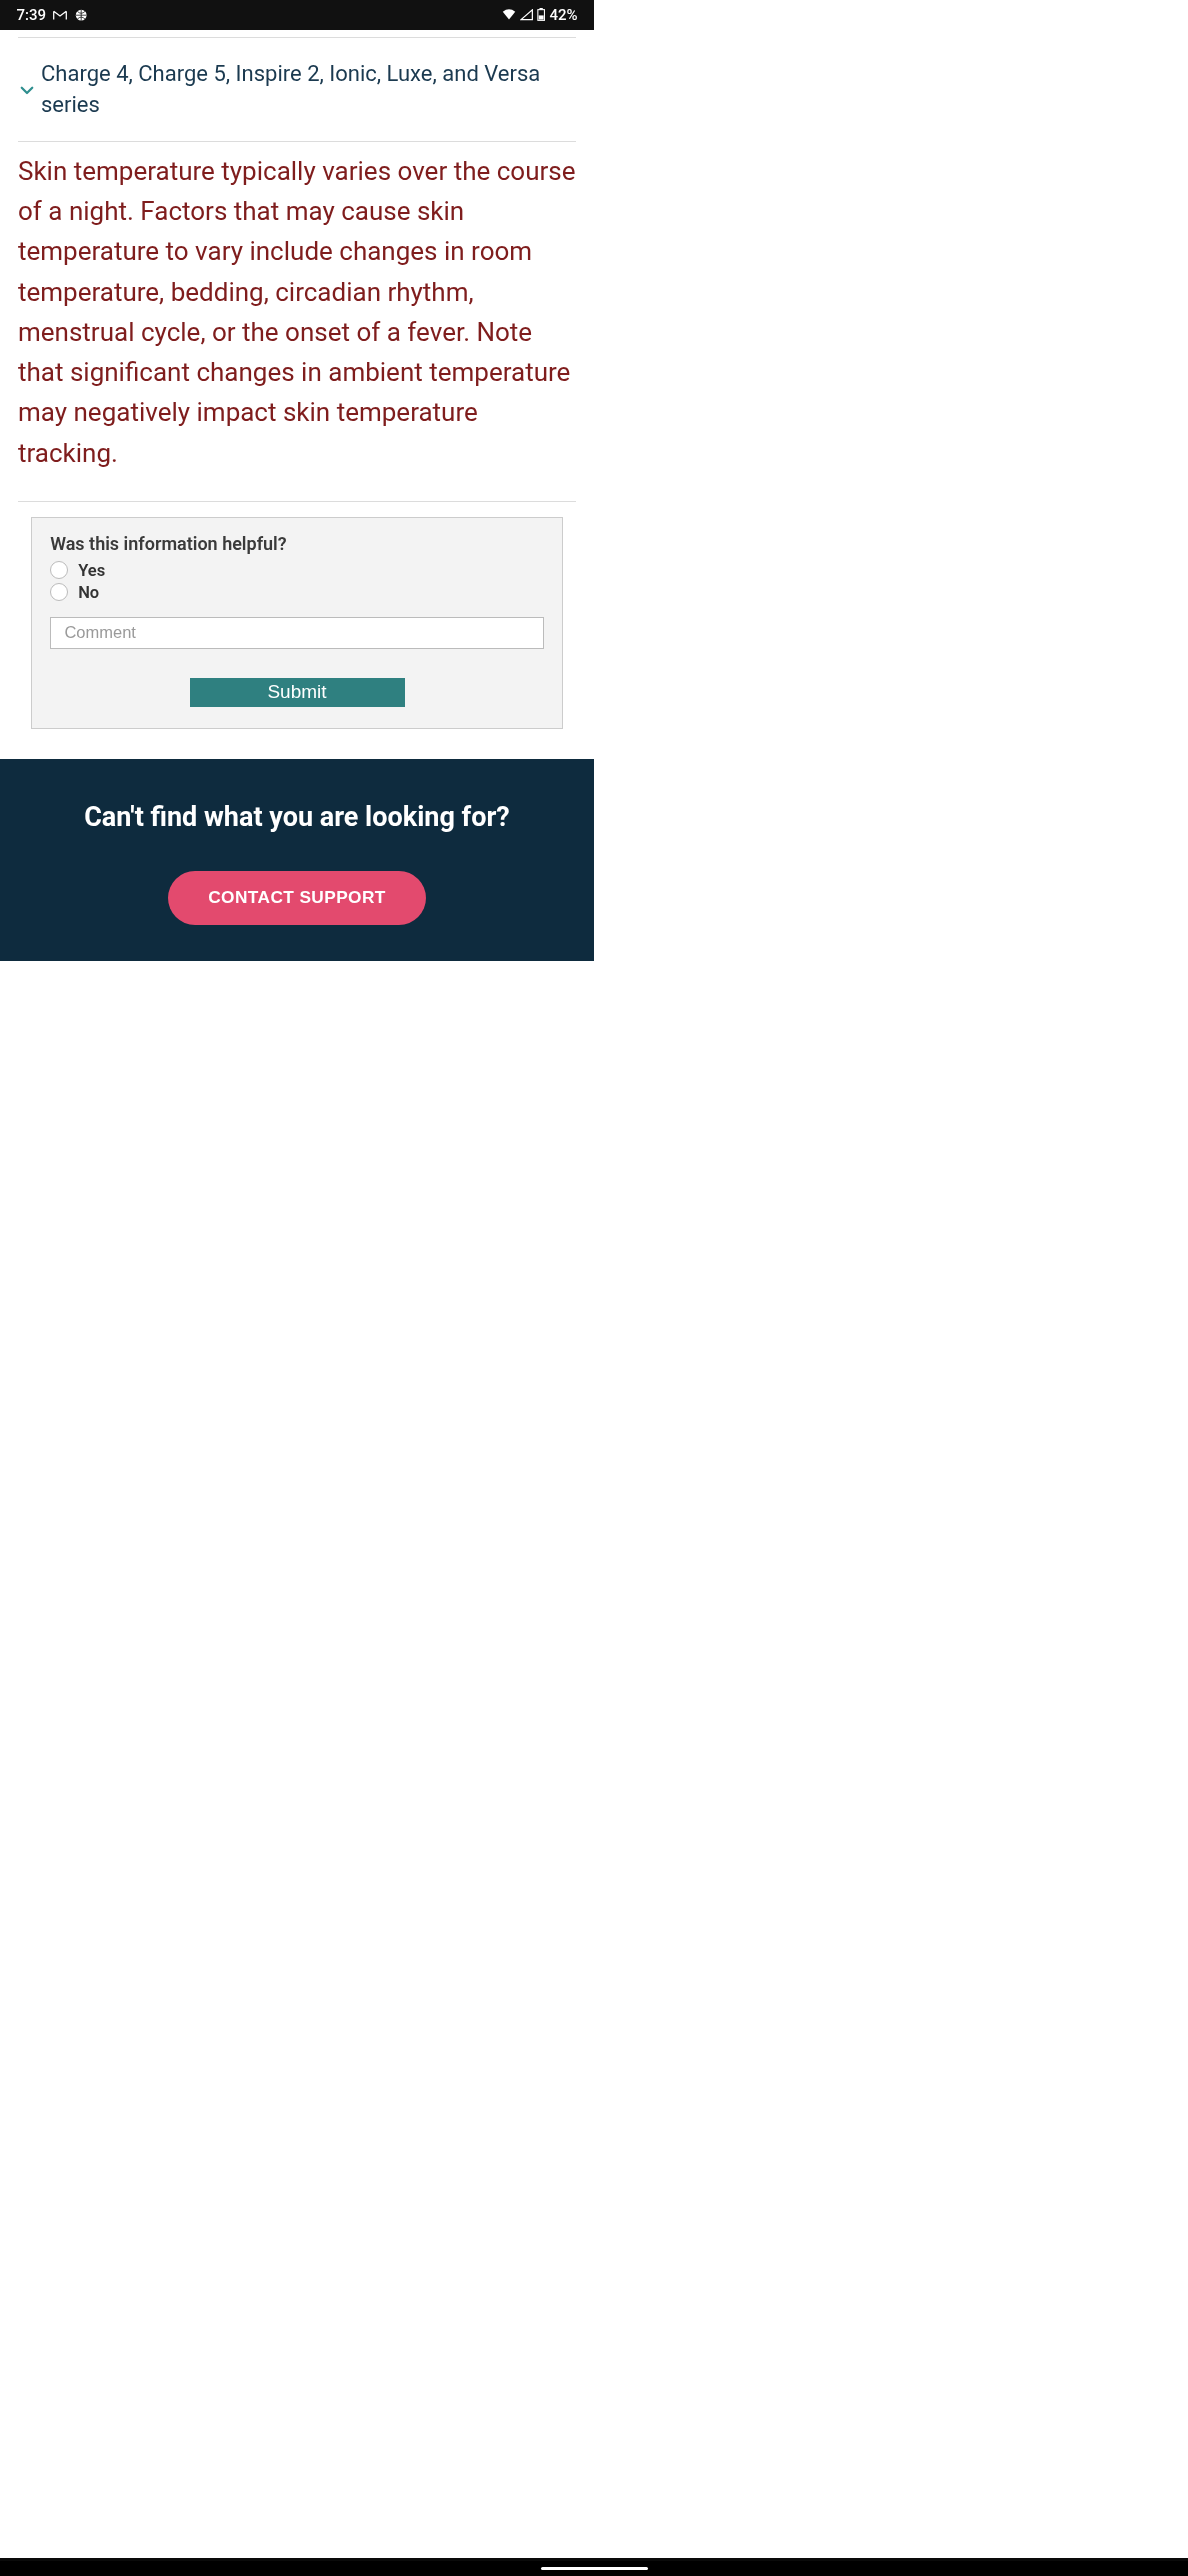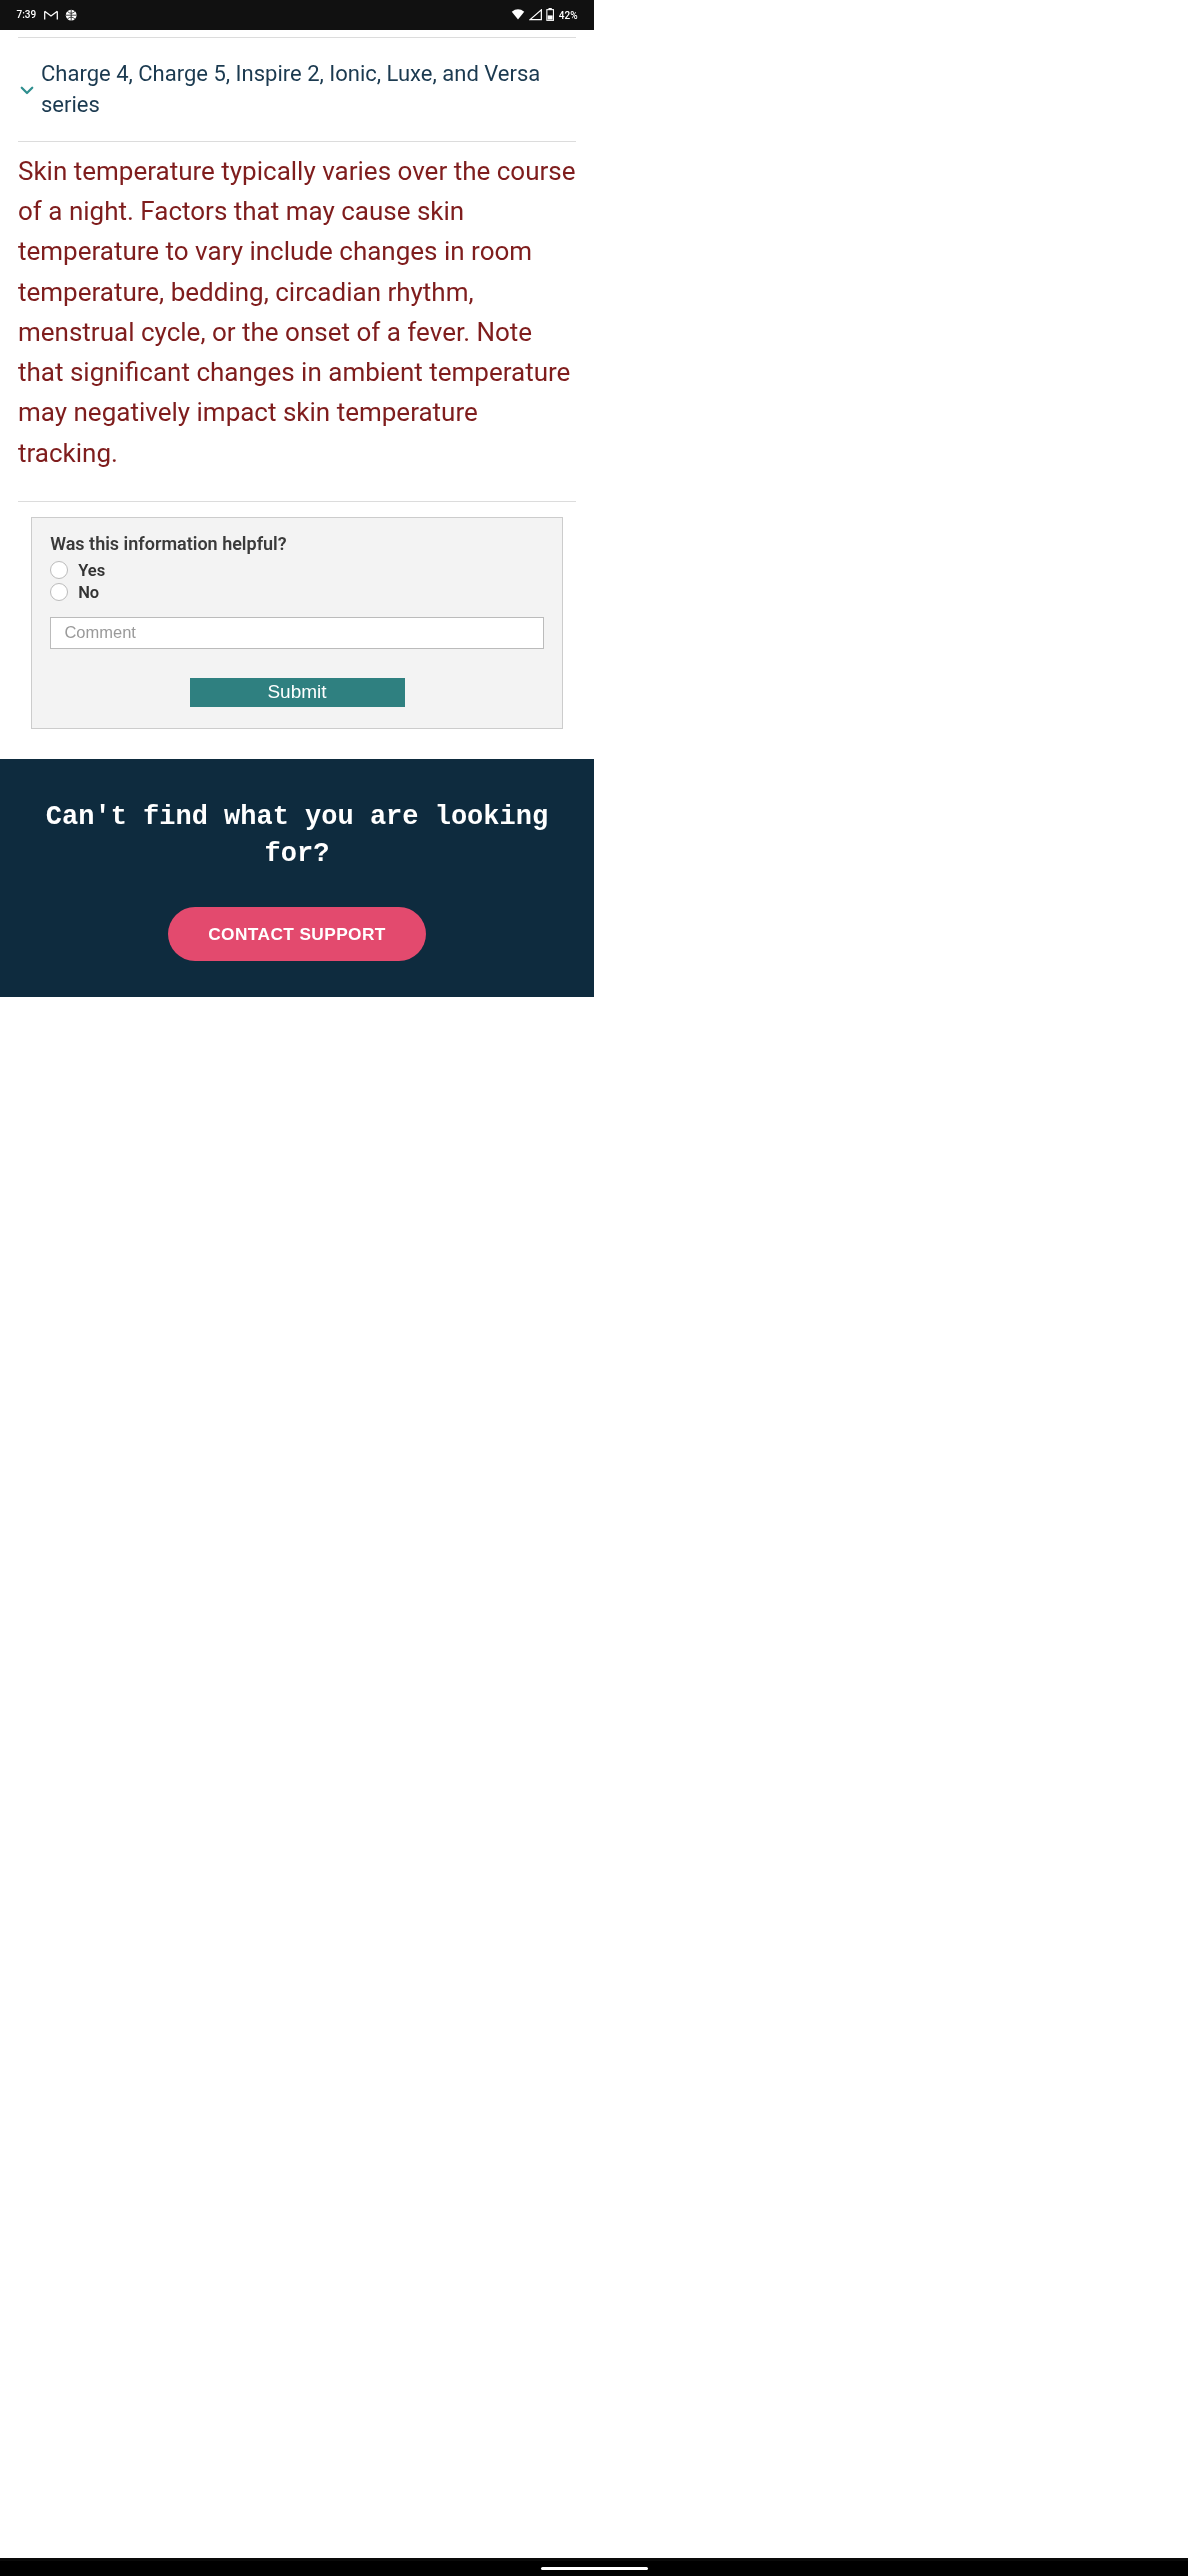--- a/index.html
+++ b/index.html
@@ -6,21 +6,21 @@
   html, body { width: 594px; height: 1288px; font-family: -apple-system, BlinkMacSystemFont, "Segoe UI", Roboto, Helvetica, Arial, sans-serif; background: #fff; overflow: hidden; }
   
   .status-bar {
     height: 30px;
     background: #111;
     color: #fff;
     display: flex;
     align-items: center;
     justify-content: space-between;
     padding: 0 16.5px;
-    font-size: 10px;
+    font-size: 15px;
     font-weight: 500;
   }
   .status-left { display: flex; align-items: center; gap: 7.4px; }
   .status-right { display: flex; align-items: center; gap: 4.1px; }
   .status-icon { display: inline-flex; align-items: center; justify-content: center; }
   
   .content {
     background: #fff;
     padding: 0 18px;
   }
@@ -111,21 +111,20 @@
     background: #0e2b3e;
     padding: 40px 25px 36px 25px;
     text-align: center;
   }
   .footer-title {
     color: #fff;
     font-size: 27px;
     font-weight: 700;
     line-height: 1.35;
     margin-bottom: 35px;
-    font-family: Liberation Mono, monospace;
   }
   .contact-btn {
     background: #e34a6e;
     color: #fff;
     border: none;
     border-radius: 33px;
     padding: 16.5px 40px;
     font-size: 17.3px;
     font-weight: 700;
     letter-spacing: 0.4px;

